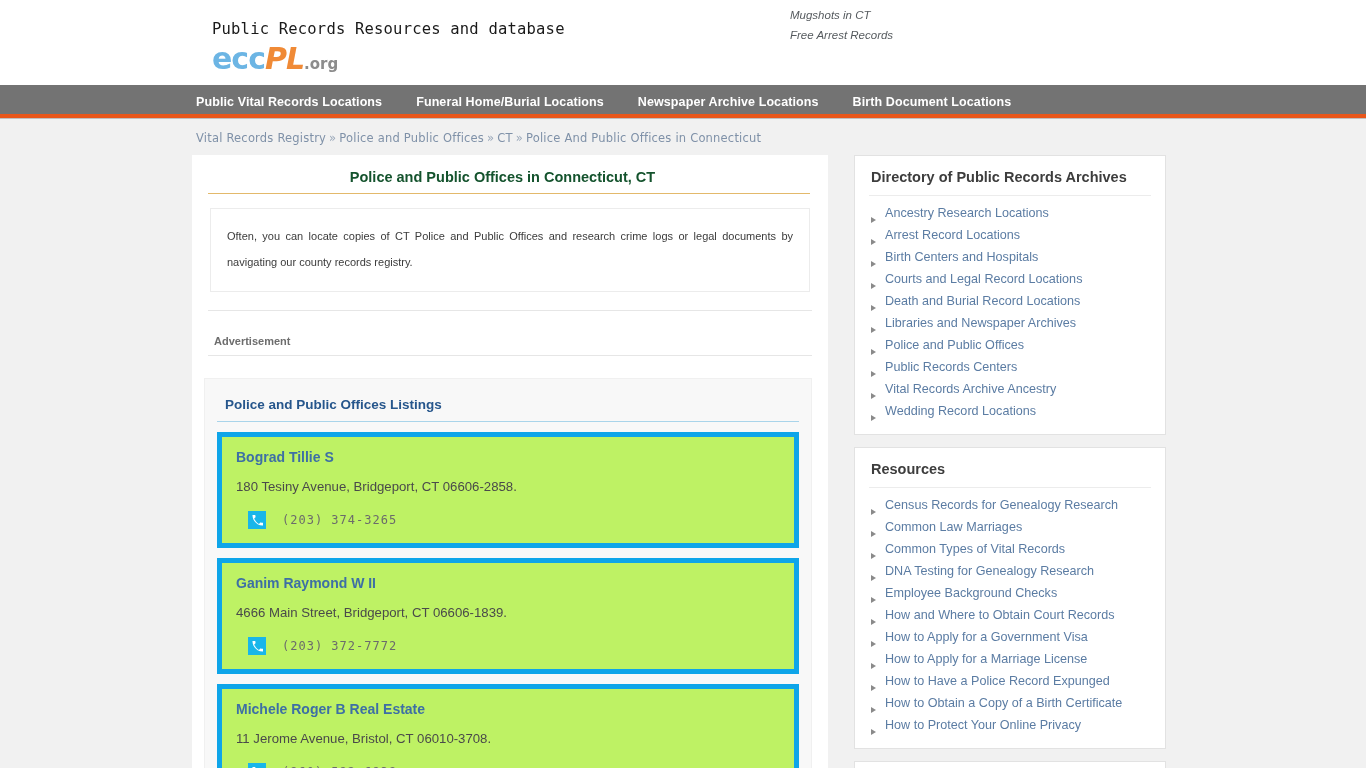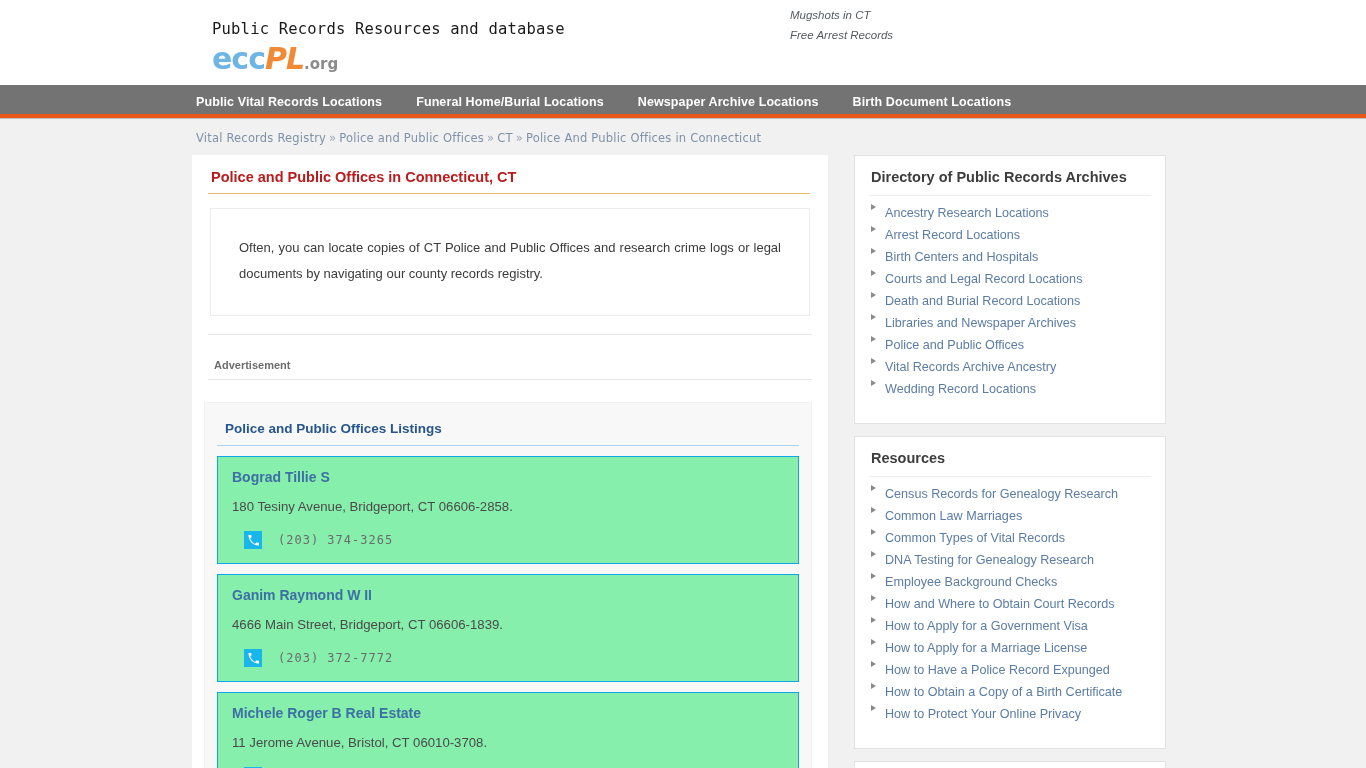--- a/index.html
+++ b/index.html
@@ -109,34 +109,35 @@
     left: 854px; top: 0;
     width: 312px;
   }
 
   
   .page-title {
     margin: 0;
     padding: 14px 16px 8px 19px;
     font-size: 14.5px;
     font-weight: bold;
-    color: #b91c1c;
+    color: #14532d;
     border-bottom: 1px solid #e3b96b;
     margin-right: 18px;
     margin-left: 16px;
     padding-left: 3px;
+    text-align: center;
   }
   .intro-box {
     margin: 14px 18px 0 18px;
     border: 1px solid #ececec;
     padding: 10px 12px 12px 12px;
   }
   .intro-box p {
-    margin: 16px;
-    font-size: 13px;
+    margin: 4px;
+    font-size: 11px;
     color: #3b3b3b;
     line-height: 26px;
     text-align: justify;
   }
   .ad-strip {
     margin: 18px 16px 0 16px;
     border-top: 1px solid #e6e6e6;
     border-bottom: 1px solid #e6e6e6;
     padding: 24px 0 8px 6px;
   }
@@ -154,22 +155,22 @@
     padding: 18px 12px 14px 12px;
   }
   .listings-title {
     font-size: 13.5px;
     font-weight: bold;
     color: #26568c;
     padding: 0 0 9px 8px;
     border-bottom: 1px solid #a9d4ea;
   }
   .listing-card {
-    background: #86efac;
-    border: 1px solid #0ea5e9;
+    background: #bef264;
+    border: 5px solid #0ea5e9;
     margin-top: 10px;
     padding: 12px 14px 14px 14px;
   }
   .listing-name {
     font-size: 14px;
     font-weight: bold;
     color: #3d6fa5;
     cursor: pointer;
     margin: 0 0 4px 0;
   }
@@ -200,34 +201,34 @@
     color: #6b6b6b;
     margin-left: 16px;
     letter-spacing: 1px;
   }
 
   
   .side-box {
     background: #ffffff;
     border: 1px solid #e2e2e2;
     margin-bottom: 12px;
-    padding: 13px 14px 23px 14px;
+    padding: 13px 14px 12px 14px;
   }
   .side-box-title {
     font-size: 14.5px;
     font-weight: bold;
     color: #3d3d3d;
     padding: 0 0 10px 2px;
     border-bottom: 1px solid #ececec;
     margin: 0;
   }
   .side-list { list-style: none; margin: 6px 0 0 0; padding: 0; }
   .side-list li {
     display: flex;
-    align-items: flex-start;
+    align-items: flex-end;
     padding: 1.5px 0 1.5px 16px;
     position: relative;
   }
   .side-list li .bullet {
     position: absolute;
     left: 2px;
     width: 0; height: 0;
     border-left: 5px solid #8a8a8a;
     border-top: 3.5px solid transparent;
     border-bottom: 3.5px solid transparent;
@@ -355,20 +356,24 @@
           <li>
             <span class="bullet"></span>
             <a>Libraries and Newspaper Archives</a>
           </li>
           <li>
             <span class="bullet"></span>
             <a>Police and Public Offices</a>
           </li>
           <li>
             <span class="bullet"></span>
+            <a>Public Records Centers</a>
+          </li>
+          <li>
+            <span class="bullet"></span>
             <a>Vital Records Archive Ancestry</a>
           </li>
           <li>
             <span class="bullet"></span>
             <a>Wedding Record Locations</a>
           </li>
         </ul>
       </div>
       <div class="side-box">
         <div class="side-box-title">Resources</div>

